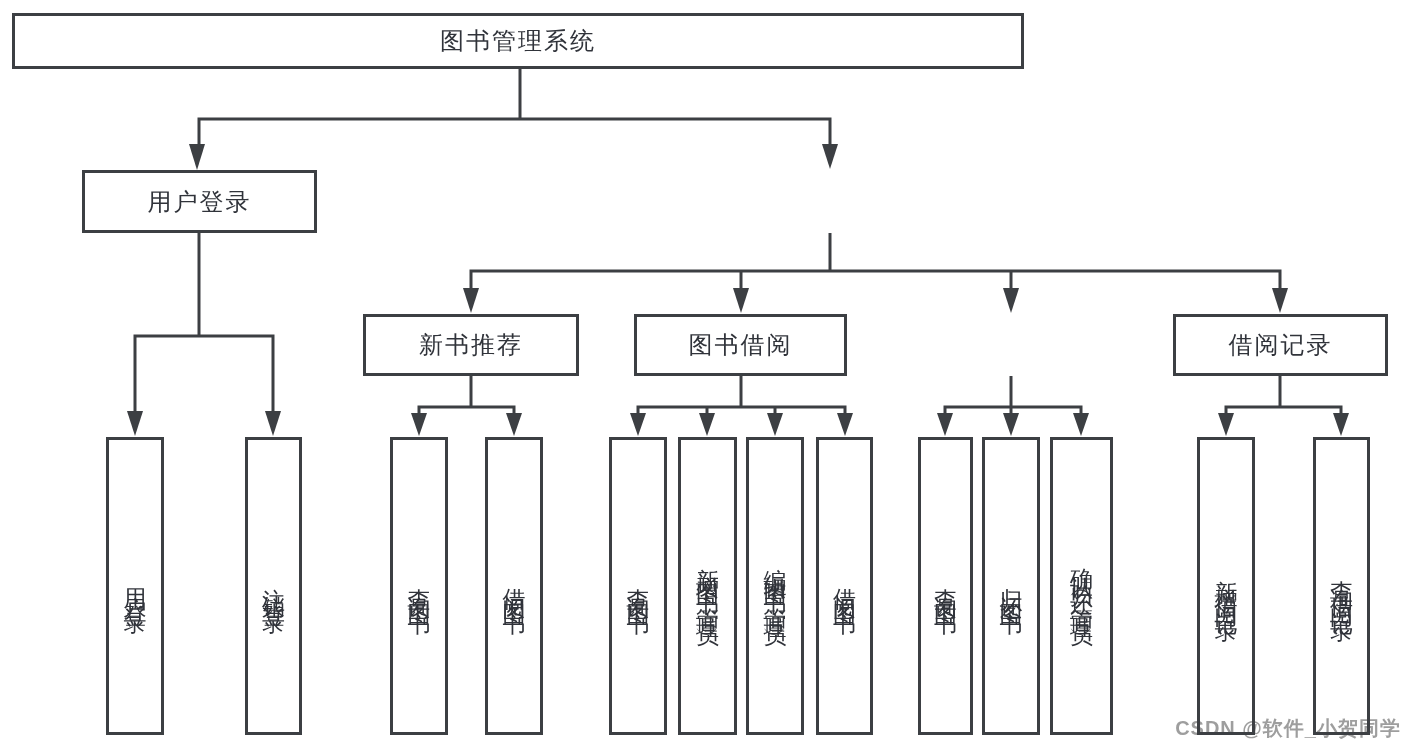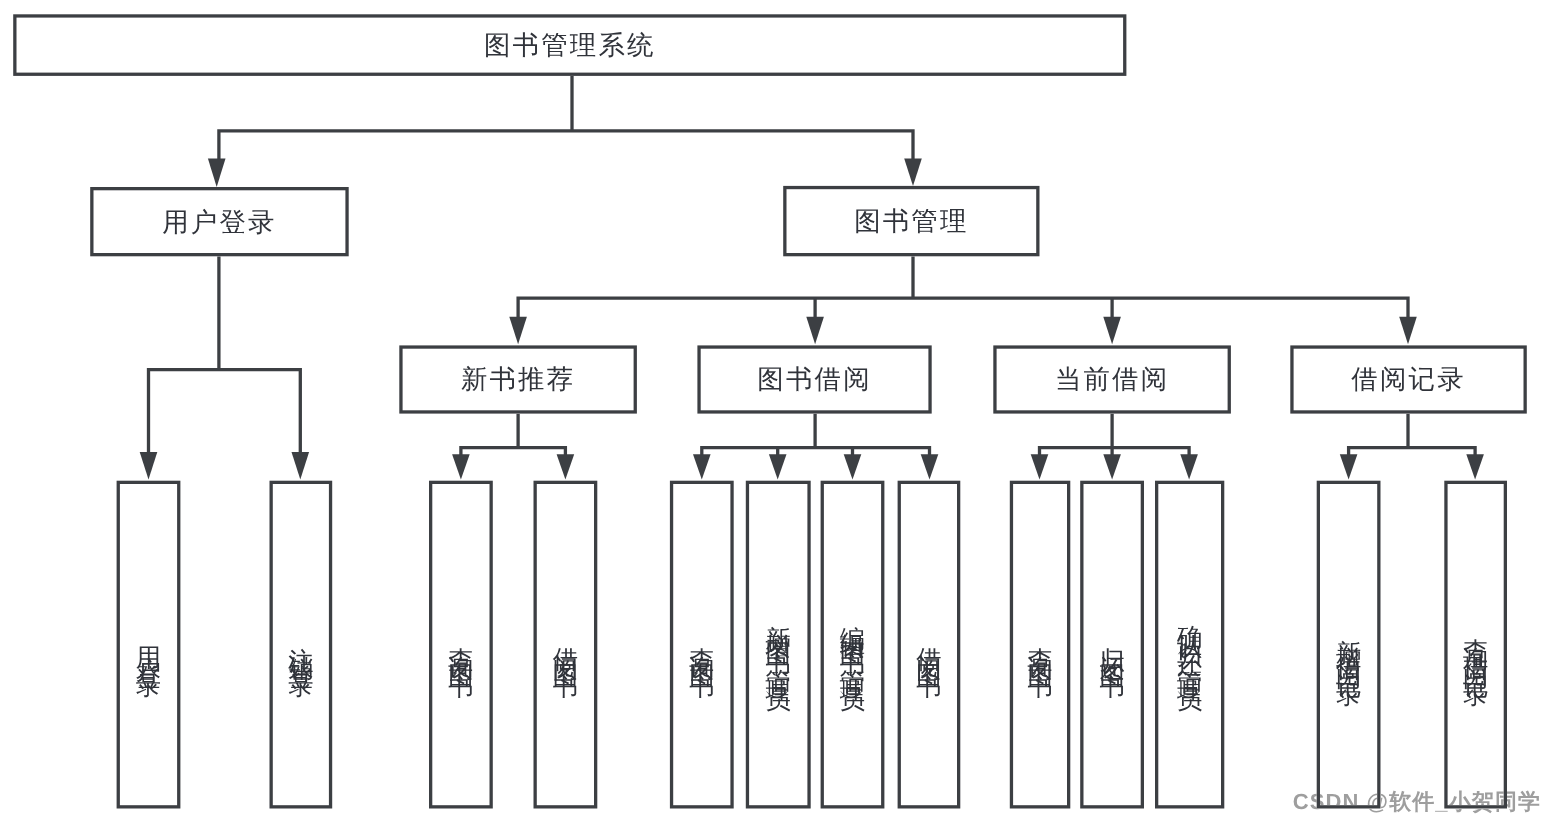--- a/index.html
+++ b/index.html
@@ -77,32 +77,26 @@
     </g>
   </svg>
 
   <div class="node h" style="left:12px;top:13px;width:1012px;height:56px">
     <span>图书管理系统</span>
   </div>
 
   <div class="node h" style="left:82px;top:170px;width:235px;height:63px">
     <span>用户登录</span>
   </div>
-  <div class="node h" style="left:712px;top:169px;width:233px;height:64px">
-    <span>图书管理</span>
-  </div>
 
   <div class="node h" style="left:634px;top:314px;width:213px;height:62px">
     <span>图书借阅</span>
   </div>
   <div class="node h" style="left:363px;top:314px;width:216px;height:62px">
     <span>新书推荐</span>
-  </div>
-  <div class="node h" style="left:903px;top:314px;width:216px;height:62px">
-    <span>当前借阅</span>
   </div>
   <div class="node h" style="left:1173px;top:314px;width:215px;height:62px">
     <span>借阅记录</span>
   </div>
 
   <div class="node v" style="left:106px;top:437px;width:58px;height:298px">
     <span>用户登录</span>
   </div>
   <div class="node v" style="left:245px;top:437px;width:57px;height:298px">
     <span>注销登录</span>

